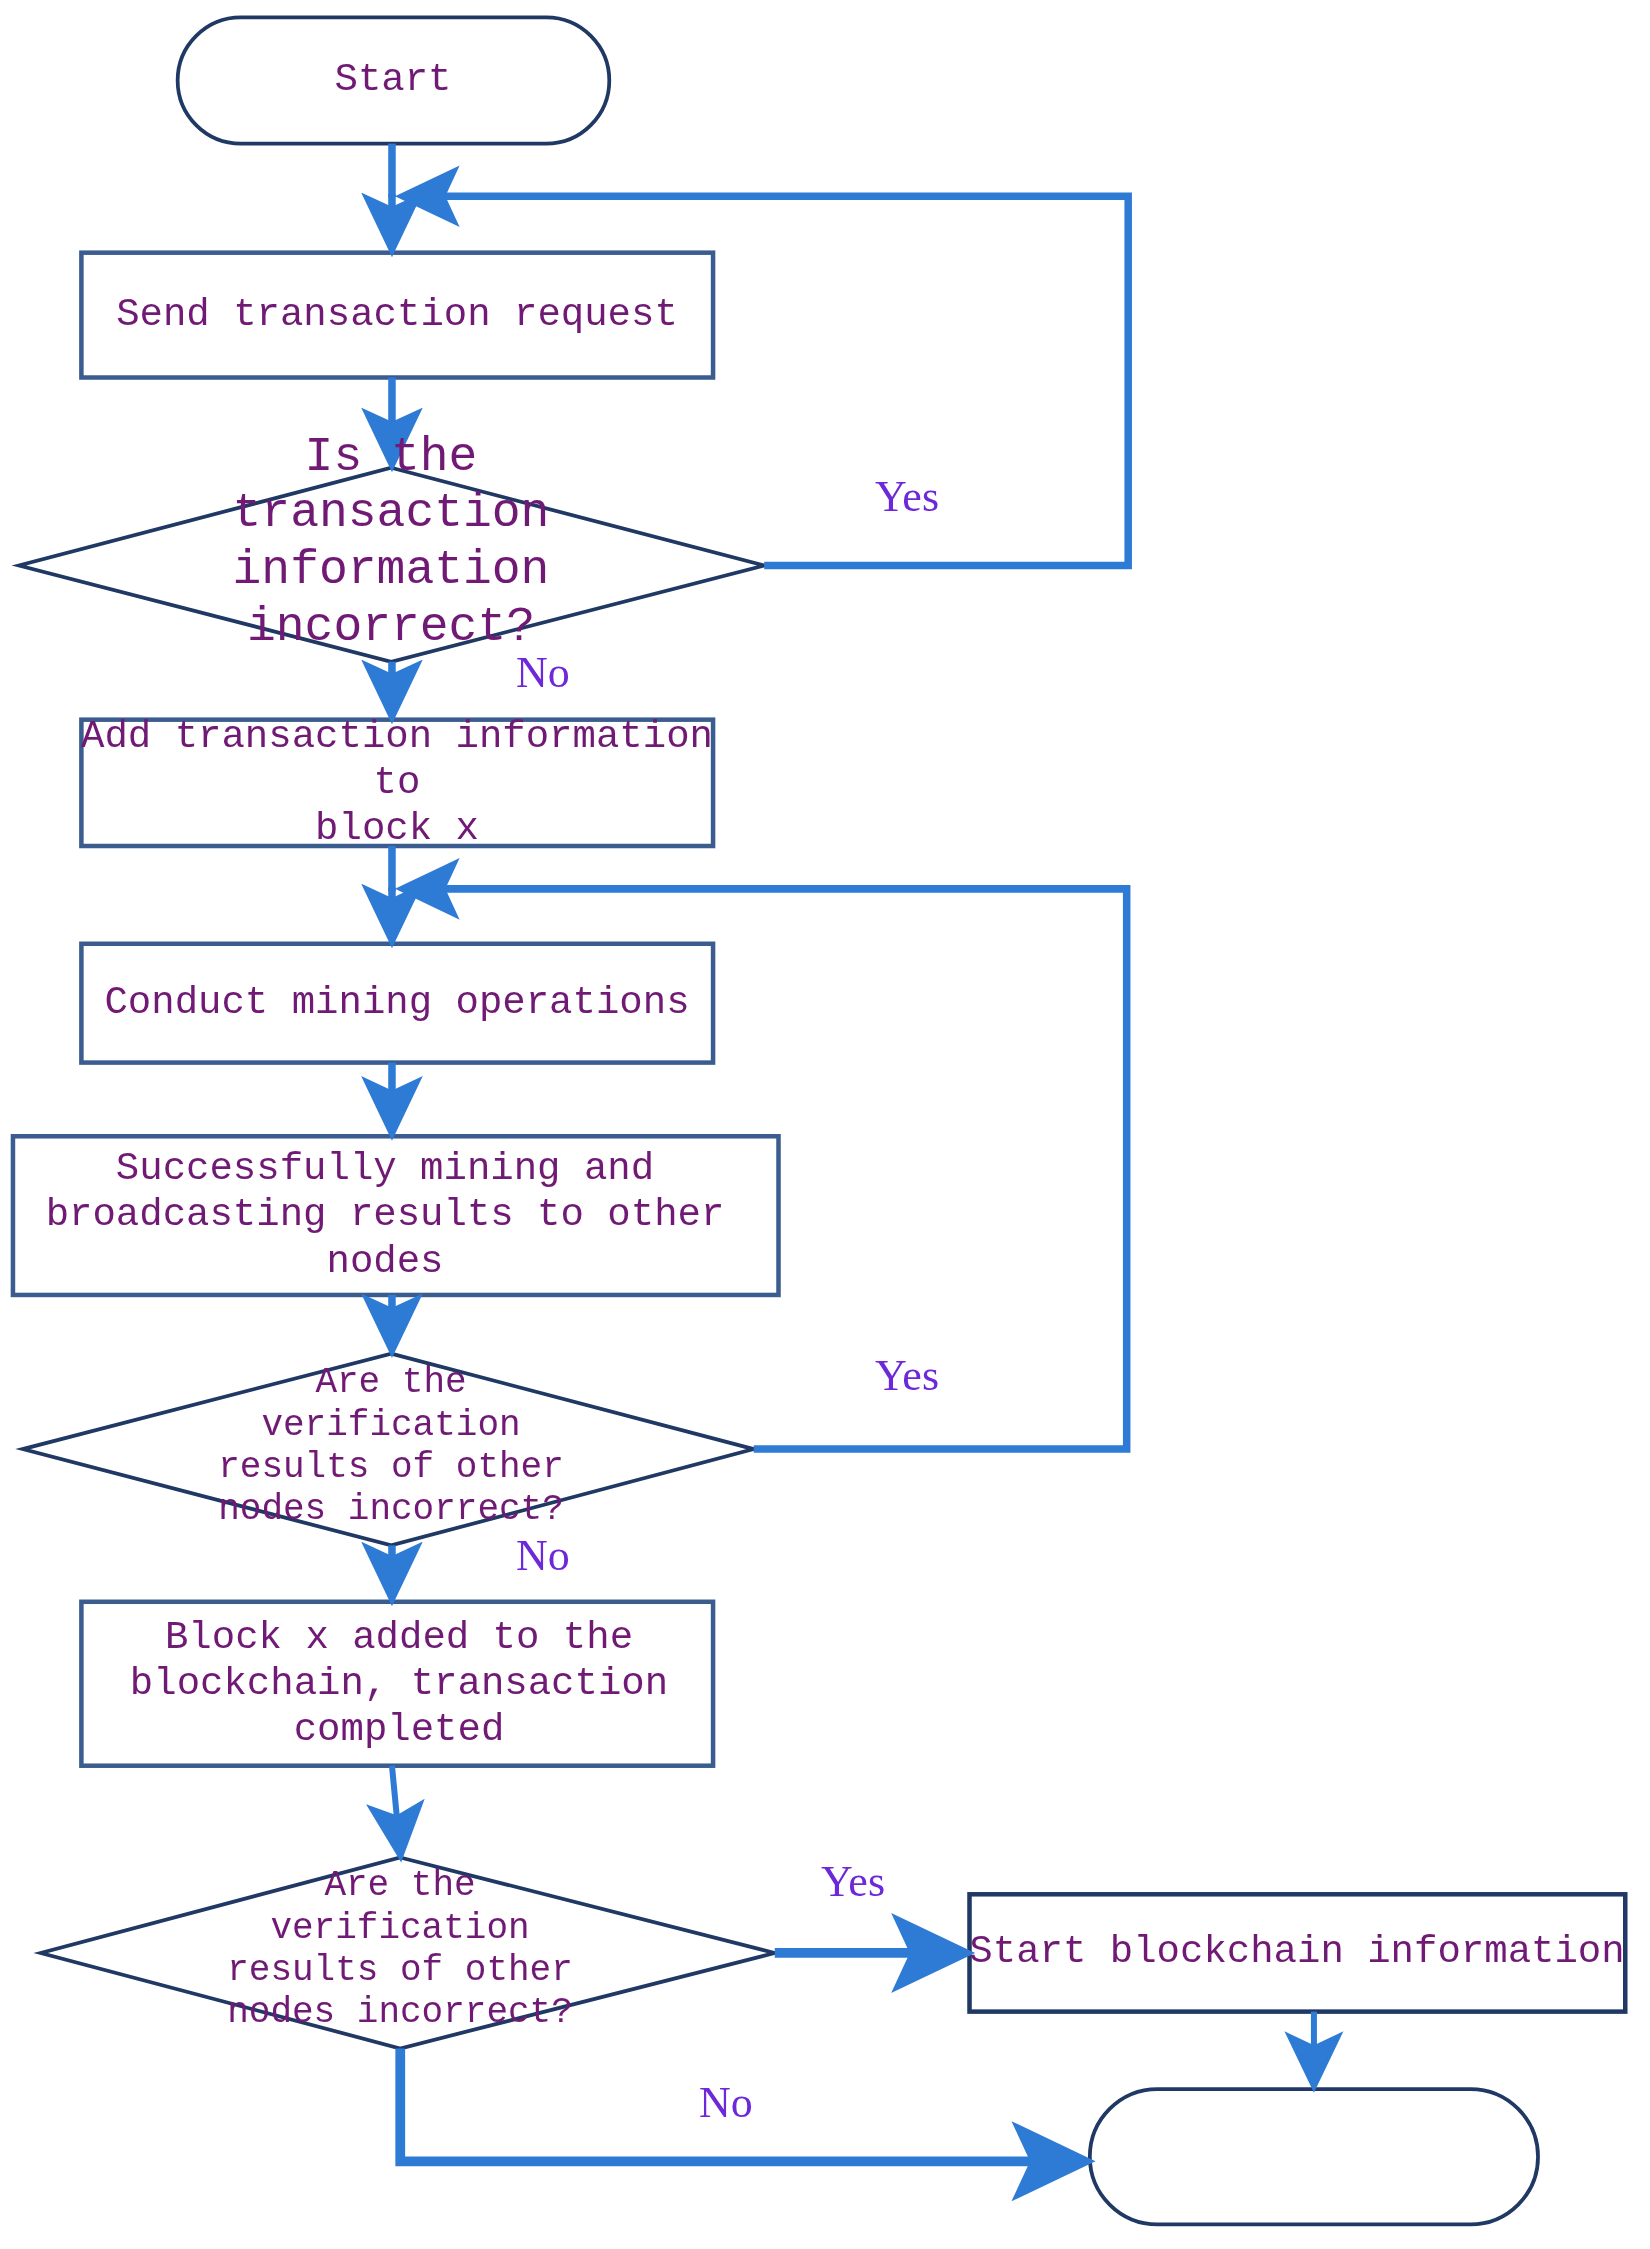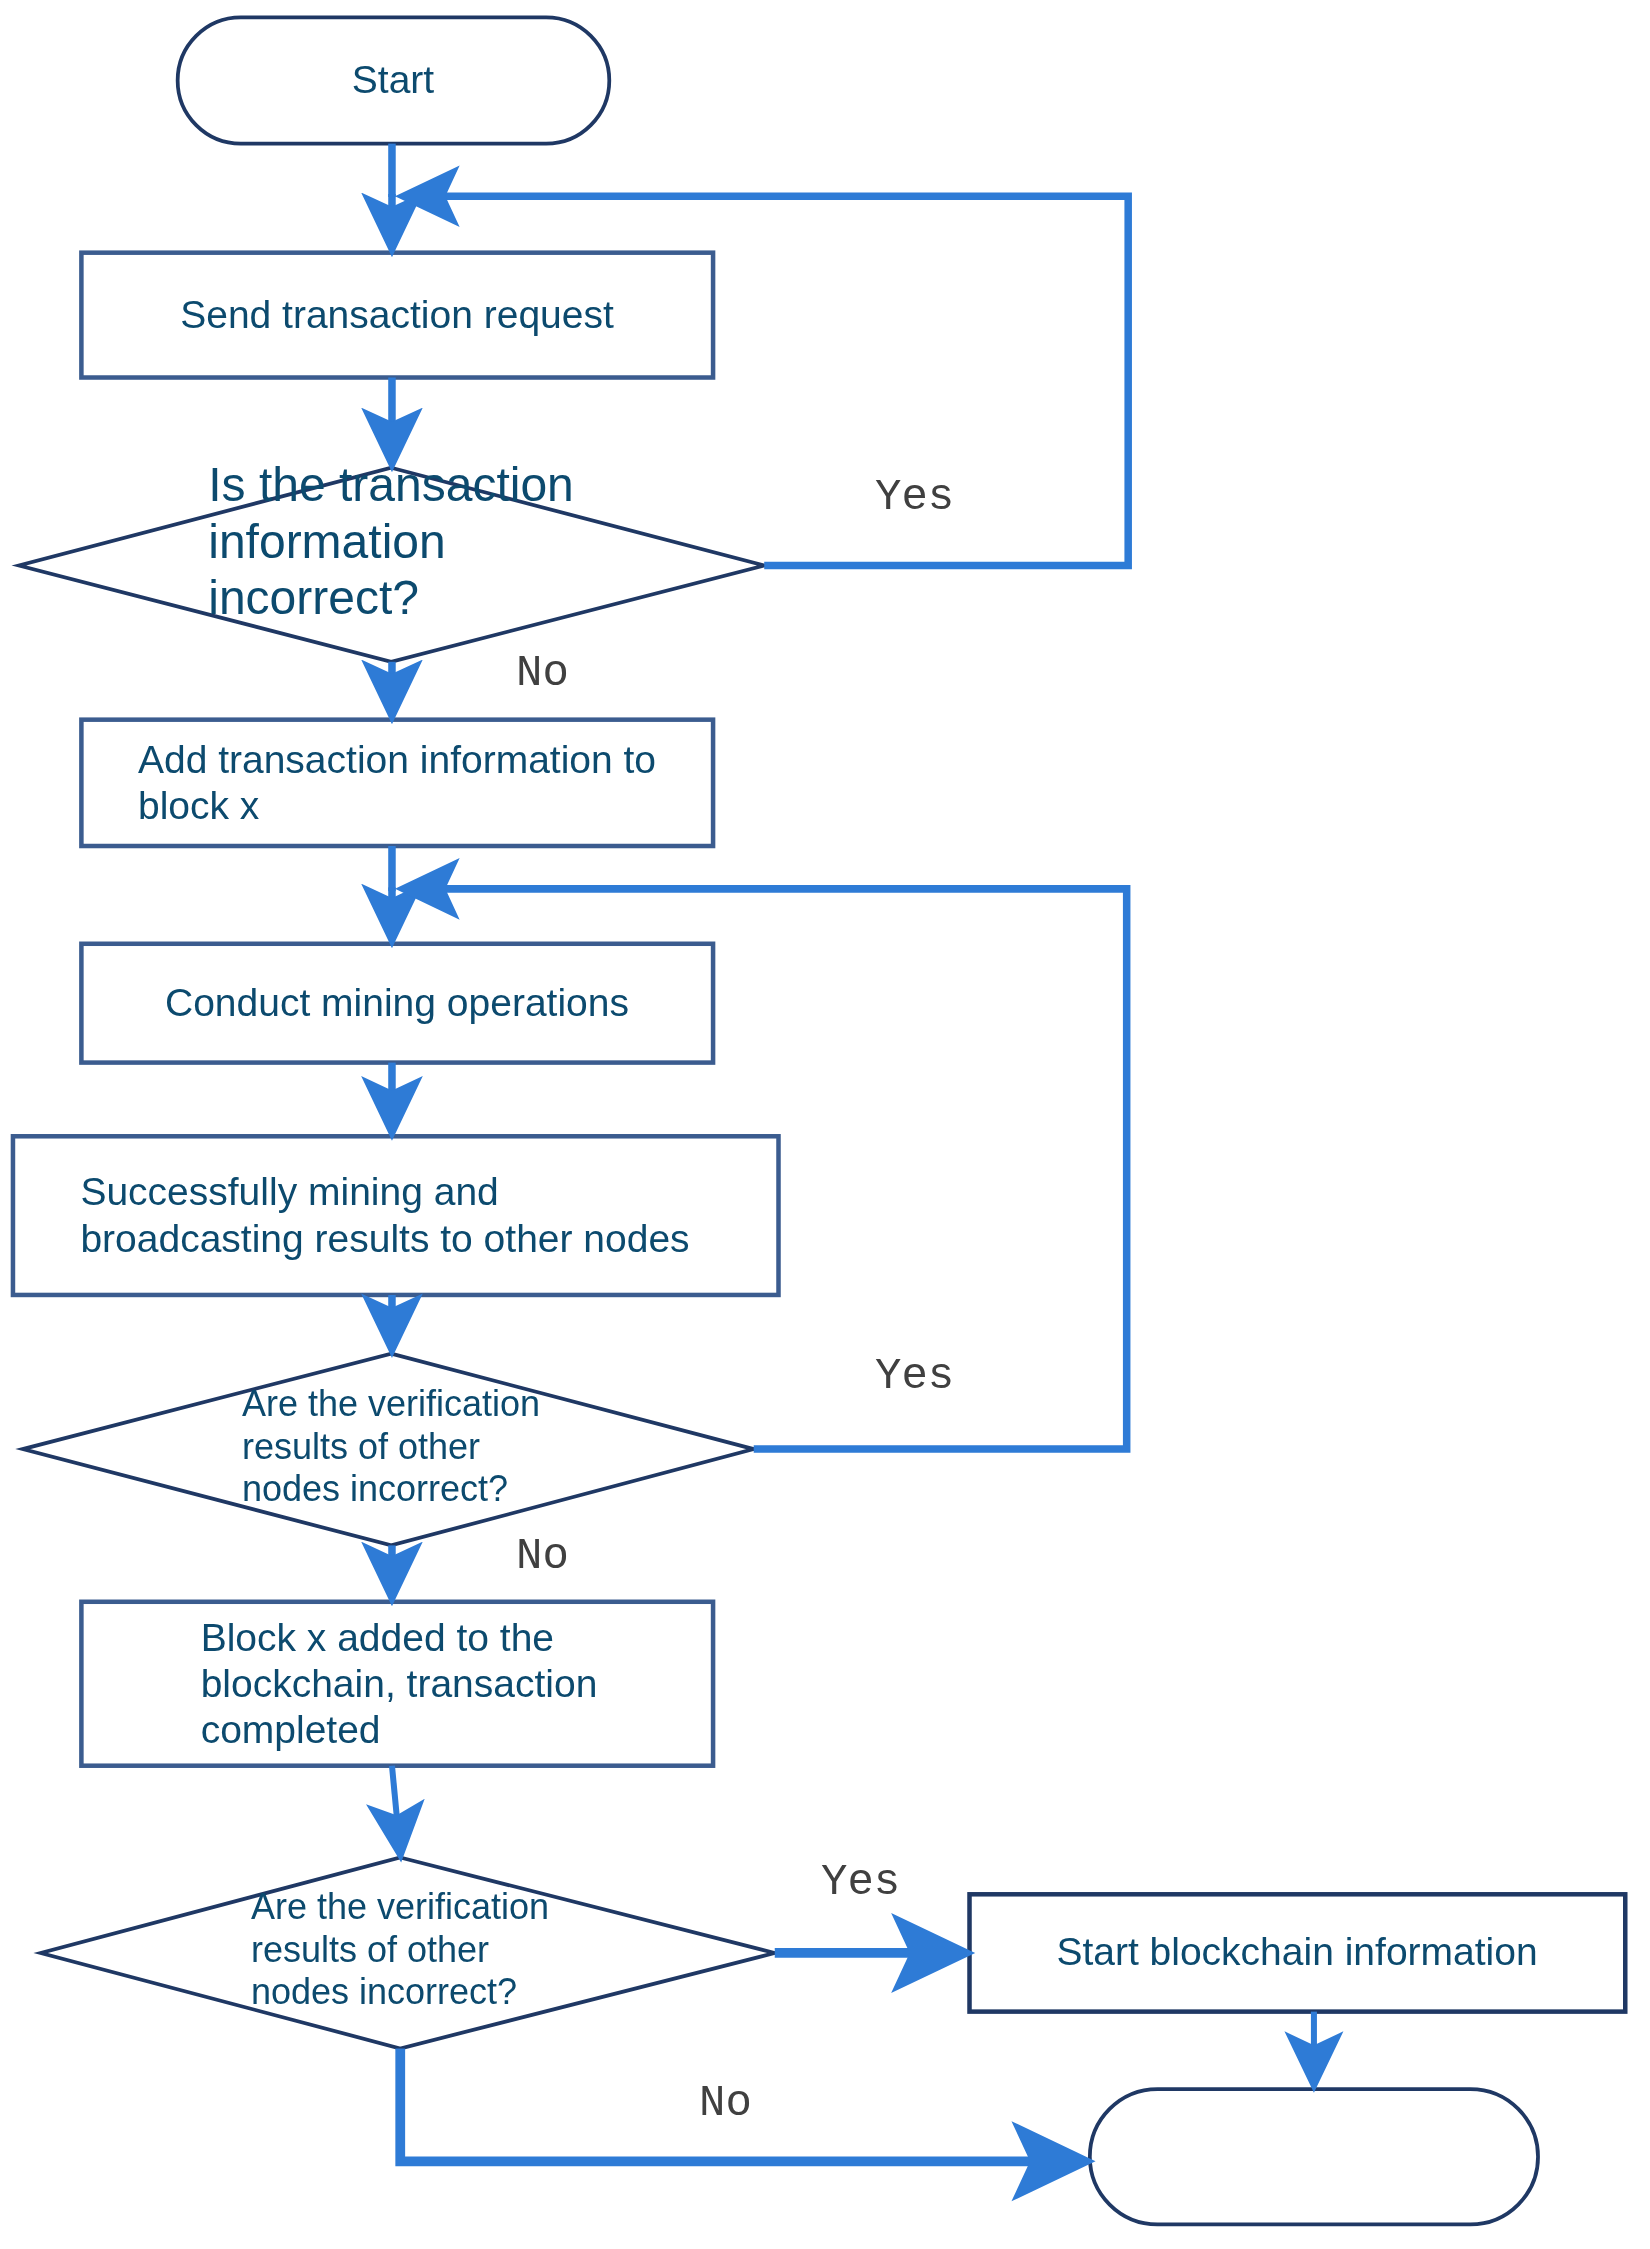--- a/index.html
+++ b/index.html
@@ -22,31 +22,32 @@
     left: 0;
     top: 0;
     width: 1651px;
     height: 2250px;
   }
   .node-label {
     position: absolute;
     display: flex;
     align-items: center;
     justify-content: center;
-    color: #0c4a6e;
-    font-family: Liberation Sans, sans-serif;
+    text-align: center;
+    color: #701a75;
+    font-family: Liberation Mono, monospace;
     font-size: 39px;
     line-height: 1.18;
     pointer-events: none;
     white-space: pre-line;
   }
   .edge-label {
     position: absolute;
-    color: #404040;
-    font-family: Liberation Mono, monospace;
+    color: #6d28d9;
+    font-family: Liberation Serif, serif;
     font-size: 44px;
     line-height: 1;
   }
 </style>
 </head>
 <body>
 
 <div id="canvas">
 
   <svg id="flow-svg" viewBox="0 0 2195 2992">

